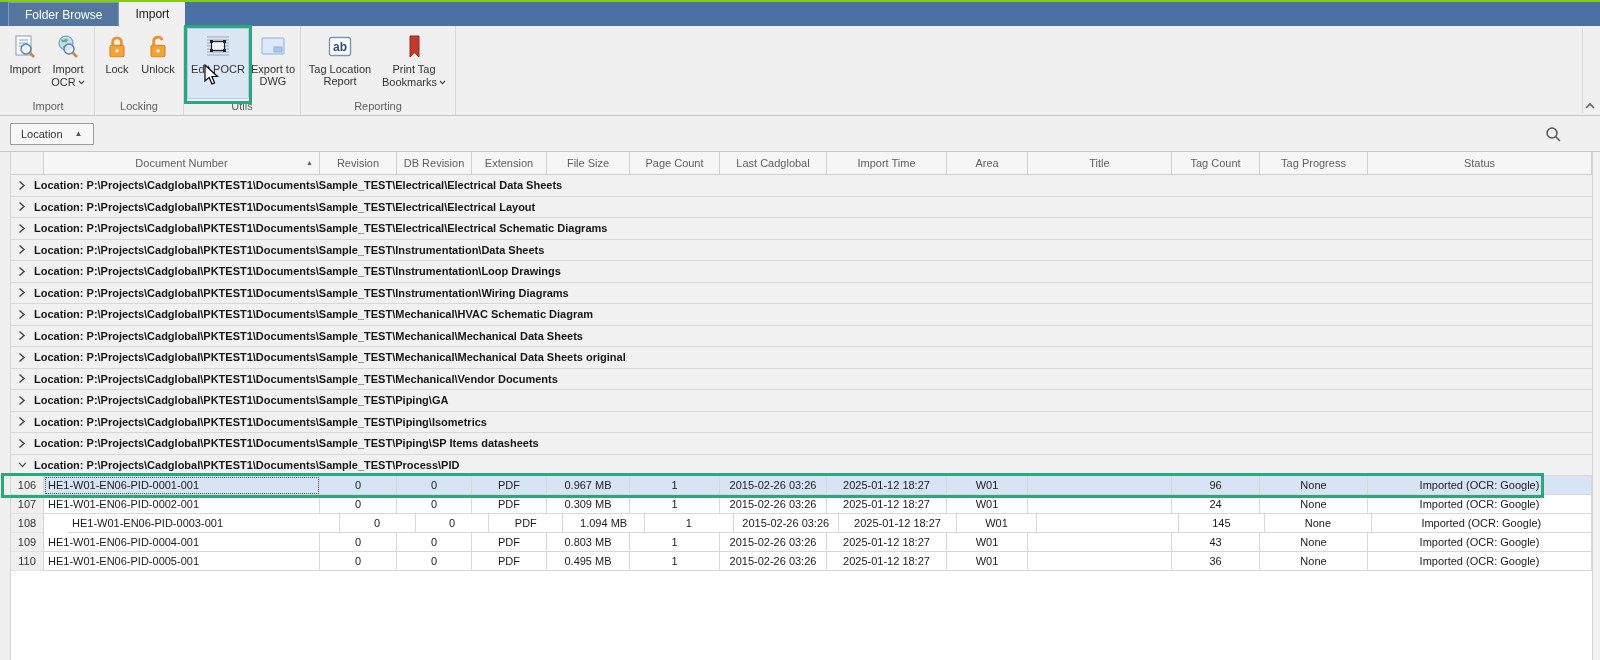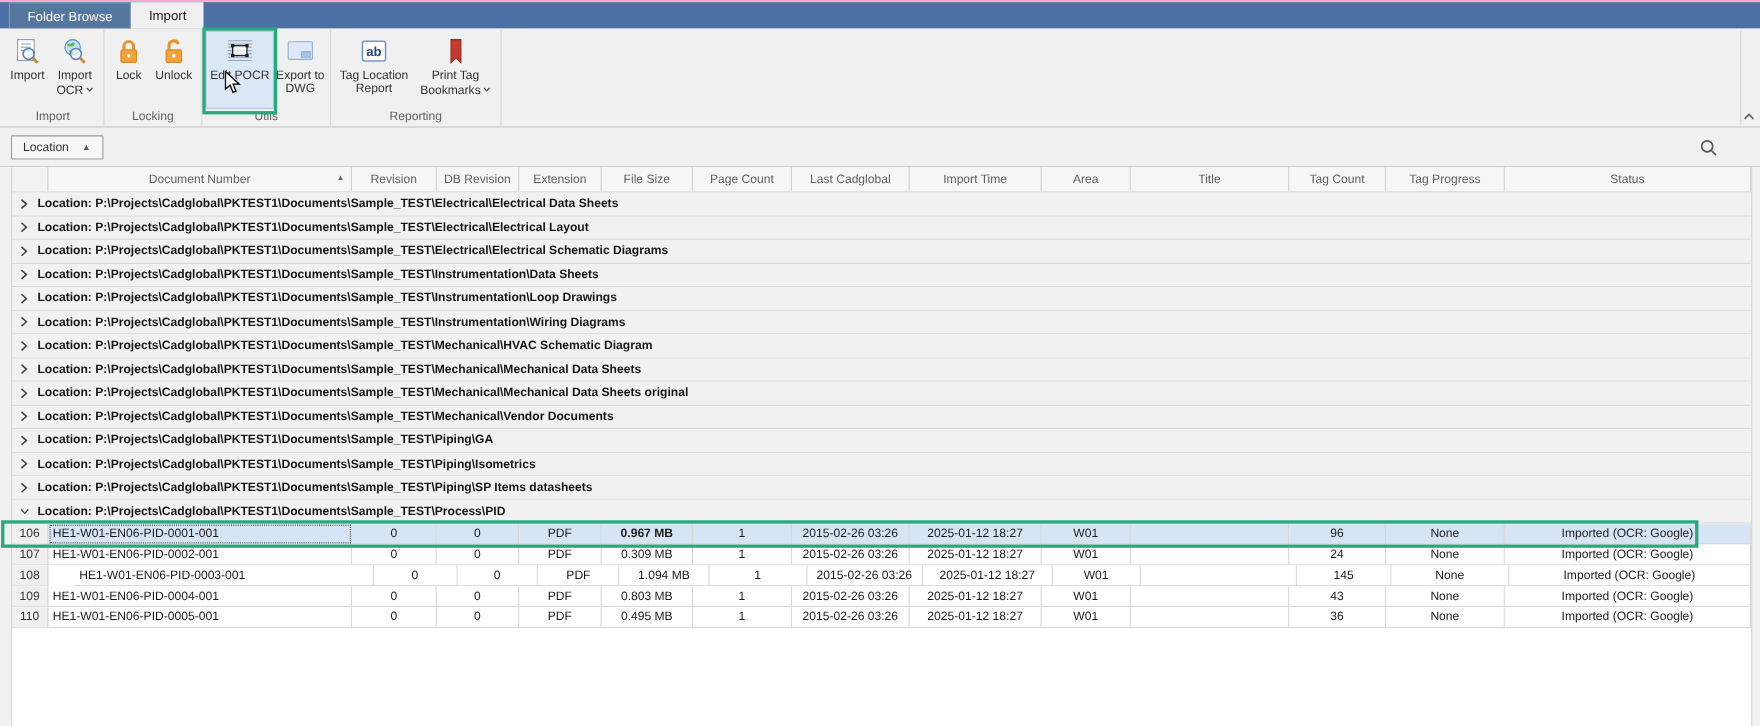--- a/index.html
+++ b/index.html
@@ -2,21 +2,21 @@
 <html style="--annotation: #28a87d; --selection: #d6e4f6; --tabbar: #4b70a4;"><head>
 <meta charset="utf-8">
 <style>
   * { box-sizing: border-box; margin: 0; padding: 0; }
   html,body { width:1600px; height:660px; overflow:hidden; }
   body {
     font-family: "Liberation Sans", "DejaVu Sans", sans-serif;
     font-size: 11px; color: #1a1a1a; background: #fff; position: relative;
   }
   
-  .tabbar { height:26px; background: var(--tabbar,#4b70a4); display:flex; align-items:stretch; border-top:2px solid #f9a8d4; }
+  .tabbar { height:26px; background: var(--tabbar,#4b70a4); display:flex; align-items:stretch; border-top:2px solid #84cc16; }
   .tab { display:flex; align-items:center; padding:0 16px; color:#fff; font-size:12px; cursor:default; }
   .tab.first { margin-left:8px; background:#55779f; border:1px solid #7d9abc; border-bottom:none; }
   .tab.active { background:#f0f0f0; color:#1a1a1a; }
   
   .ribbon { height:90px; background:#f0f0f0; border-bottom:1px solid #c6c6c6; display:flex; position:relative; padding-left:2px; }
   .ribbon-group { display:flex; flex-direction:column; border-right:1px solid #d8d8d8; padding:0 3px; }
   .rg-buttons { flex:1; display:flex; align-items:flex-start; padding-top:2px; }
   .rg-label { height:15px; text-align:center; color:#5f5f5f; font-size:11px; }
   .rbtn { position:relative; height:71px; display:flex; flex-direction:column; align-items:center; padding-top:4px; border:1px solid transparent; border-radius:2px; cursor:default; }
   .rbtn.selected { background:#dce7f5; border-color:#b4c9e2; }
@@ -426,21 +426,21 @@
             <svg width="6" height="9" viewBox="0 0 6 9">
               <path d="M1 0.5 L5.5 4.5 L1 8.5 Z" fill="#222"></path>
             </svg>
           </span>
         </div>
         <div class="num-cell" data-name="row-number">106</div>
         <div class="cell cell-doc focus-cell" data-name="cell-document-number" style="width: 276px;">HE1-W01-EN06-PID-0001-001</div>
         <div class="cell cell-revision" data-name="cell-revision" style="width: 77px;">0</div>
         <div class="cell cell-db_revision" data-name="cell-db-revision" style="width: 75px;">0</div>
         <div class="cell cell-extension" data-name="cell-extension" style="width: 75px;">PDF</div>
-        <div class="cell cell-file_size" data-name="cell-file-size" style="width: 83px; font-weight: bold;">0.967 MB</div>
+        <div class="cell cell-file_size" data-name="cell-file-size" style="width: 83px;">0.967 MB</div>
         <div class="cell cell-page_count" data-name="cell-page-count" style="width: 90px;">1</div>
         <div class="cell cell-last_modified" data-name="cell-last-modified" style="width: 107px;">2015-02-26 03:26</div>
         <div class="cell cell-import_time" data-name="cell-import-time" style="width: 120px;">2025-01-12 18:27</div>
         <div class="cell cell-area" data-name="cell-area" style="width: 81px;">W01</div>
         <div class="cell cell-title" data-name="cell-title" style="width: 144px;"></div>
         <div class="cell cell-tag_count" data-name="cell-tag-count" style="width: 88px;">96</div>
         <div class="cell cell-tag_progress" data-name="cell-tag-progress" style="width: 108px;">None</div>
         <div class="cell cell-status" data-name="cell-status" style="width: 224px;">Imported (OCR: Google)</div>
         <div class="annotation-box row-annotation" data-name="annotation-box"></div>
       </div>

